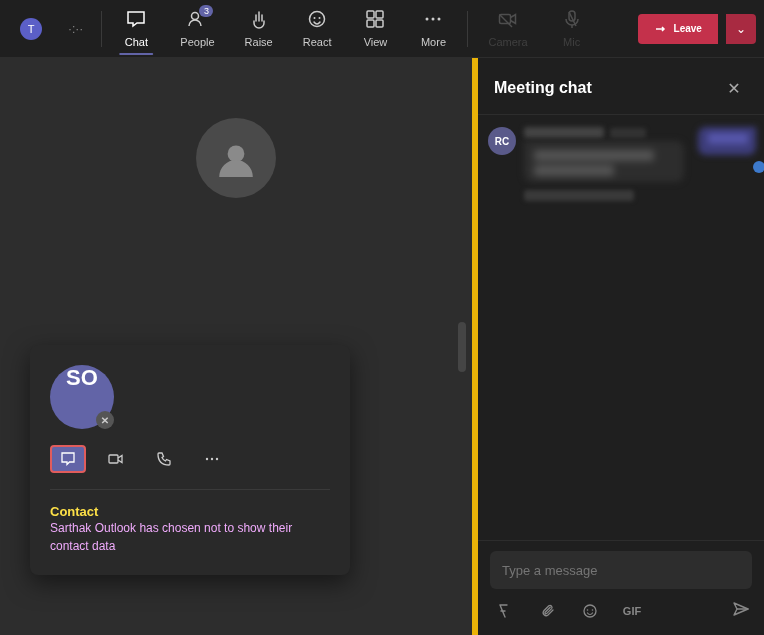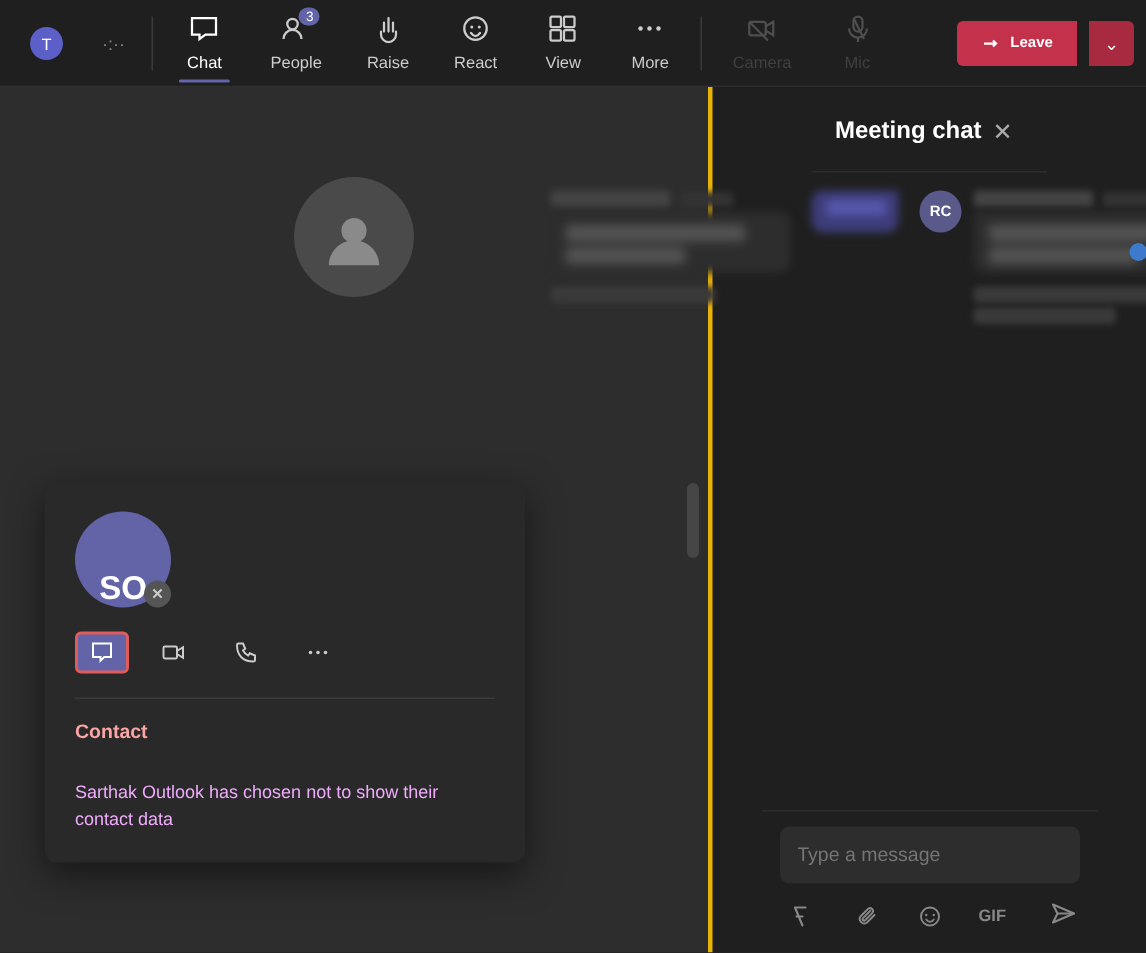--- a/index.html
+++ b/index.html
@@ -170,21 +170,21 @@
       gap: 12px;
       margin-bottom: 16px;
       position: relative;
     }
     .popup-avatar {
       width: 64px;
       height: 64px;
       border-radius: 50%;
       background: #6264a7;
       display: flex;
-      align-items: flex-end;
+      align-items: flex-start;
       justify-content: center;
       font-size: 22px;
       font-weight: 600;
       color: #fff;
       flex-shrink: 0;
       position: relative;
     }
     .popup-avatar-close {
       position: absolute;
       bottom: 0;
@@ -235,37 +235,36 @@
       border: none;
     }
     .popup-divider {
       height: 1px;
       background: #3a3a3a;
       margin-bottom: 14px;
     }
     .popup-contact-title {
       font-size: 13px;
       font-weight: 600;
-      color: #fca5a5;
-      margin-bottom: 24px;
+      color: #fde047;
+      margin-bottom: 0;
     }
     .popup-contact-note {
       font-size: 12px;
       color: #f0abfc;
       line-height: 1.5;
     }
 
     
     .side-panel {
       width: 292px;
       background: #1f1f1f;
       display: flex;
       flex-direction: column;
-      border-left: 3px solid #eab308;
-      align-items: center;
+      border-left: 6px solid #eab308;
     }
     .side-panel-header {
       display: flex;
       align-items: center;
       justify-content: space-between;
       padding: 16px 16px 12px;
       border-bottom: 1px solid #2d2d2d;
     }
     .side-panel-title {
       font-size: 16px;

